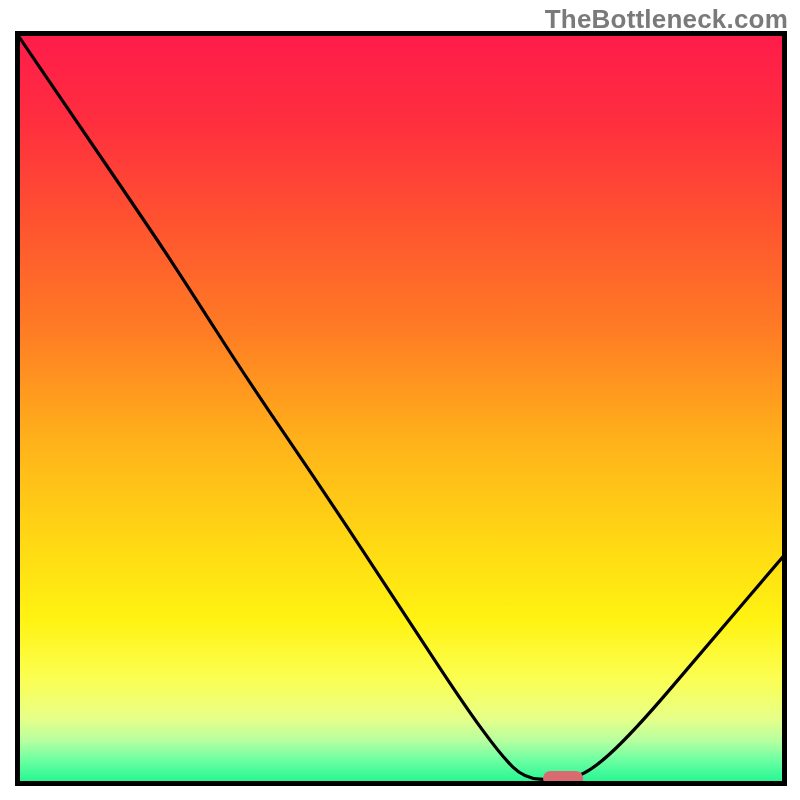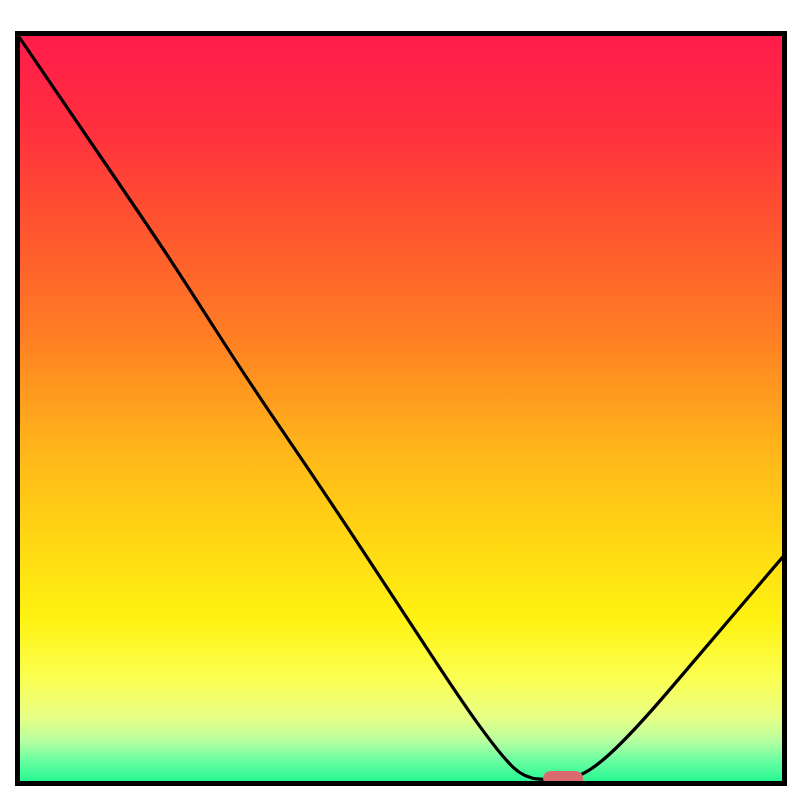--- a/index.html
+++ b/index.html
@@ -34,20 +34,21 @@
     position: absolute;
     left: 0;
     top: 0;
   }
 </style>
 </head>
 <body>
 
 <div class="frame">
 
+  <div class="watermark">TheBottleneck.com</div>
 
   <svg class="plot" width="800" height="800">
     <defs>
       <linearGradient id="bg-grad" x1="0" y1="0" x2="0" y2="1">
           <stop offset="0.00%" stop-color="#ff1b4b"></stop>
           <stop offset="12.00%" stop-color="#ff2e3f"></stop>
           <stop offset="25.00%" stop-color="#ff5230"></stop>
           <stop offset="40.00%" stop-color="#ff7d24"></stop>
           <stop offset="55.00%" stop-color="#ffb41a"></stop>
           <stop offset="68.00%" stop-color="#ffd913"></stop>

